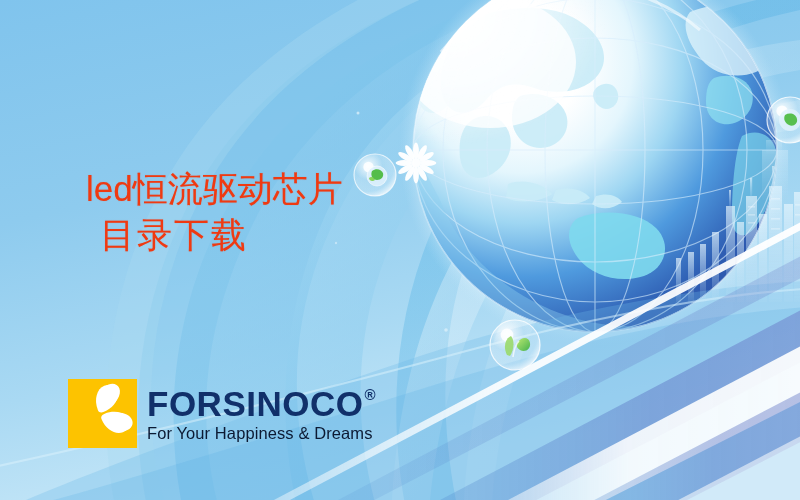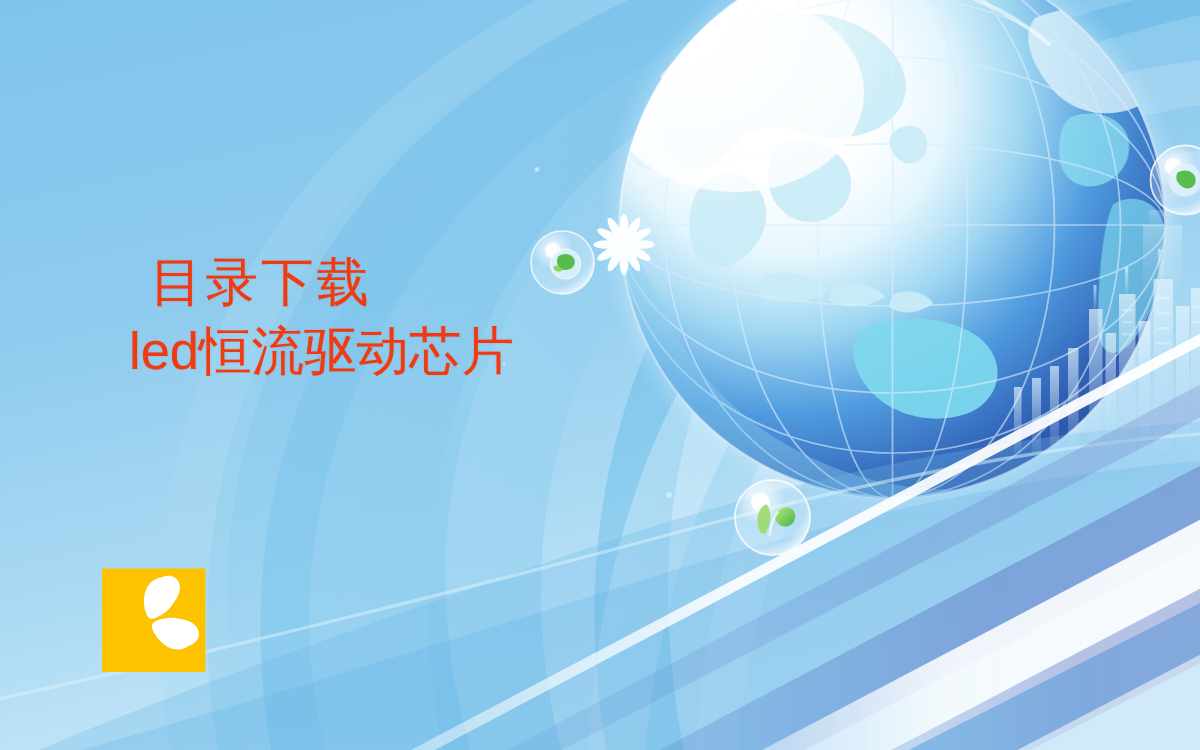--- a/index.html
+++ b/index.html
@@ -411,32 +411,39 @@
 
       <g fill="#ffffff">
         <circle cx="358" cy="113" r="1.5" opacity="0.55"></circle>
         <circle cx="446" cy="330" r="1.8" opacity="0.45"></circle>
         <circle cx="336" cy="243" r="1.2" opacity="0.40"></circle>
       </g>
     </g>
   </svg>
 
   <div class="headline">
+    <div class="headline-line">led恒流驱动芯片</div>
     <div class="headline-line second">目录下载</div>
-    <div class="headline-line">led恒流驱动芯片</div>
   </div>
 
   <div class="logo-block">
     <div class="logo-mark">
       <svg width="69" height="69" viewBox="0 0 69 69" xmlns="http://www.w3.org/2000/svg">
         <g fill="#ffffff" transform="translate(34.5,34.5)">
           <g transform="rotate(-22)">
             <path d="M -3 -5 C -3 -16 4 -25 12 -25 C 19 -25 23 -19 21 -12 C 19 -5 10 -1 2 -1 C -1 -1 -3 -2 -3 -5 Z"></path>
             <path d="M 5 3 C 16 3 25 10 25 17 C 25 23 19 26 12 24 C 5 21 1 13 1 6 C 1 3 2 3 5 3 Z"></path>
             <path d="M 3 -5 C 3 -16 -4 -25 -12 -25 C -19 -25 -23 -19 -21 -12 C -19 -5 -10 -1 -2 -1 C 1 -1 3 -2 3 -5 Z" transform="rotate(180)"></path>
             <path d="M -5 3 C -16 3 -25 10 -25 17 C -25 23 -19 26 -12 24 C -5 21 -1 13 -1 6 C -1 3 -2 3 -5 3 Z" transform="rotate(180)"></path>
           </g>
         </g>
       </svg>
     </div>
+    <div class="logo-text">
+      <div class="logo-word">
+        <span>FORSINOCO</span>
+        <span class="logo-reg">®</span>
+      </div>
+      <div class="logo-tagline">For Your Happiness &amp; Dreams</div>
+    </div>
   </div>
 
 </div>
 
 </body></html>

